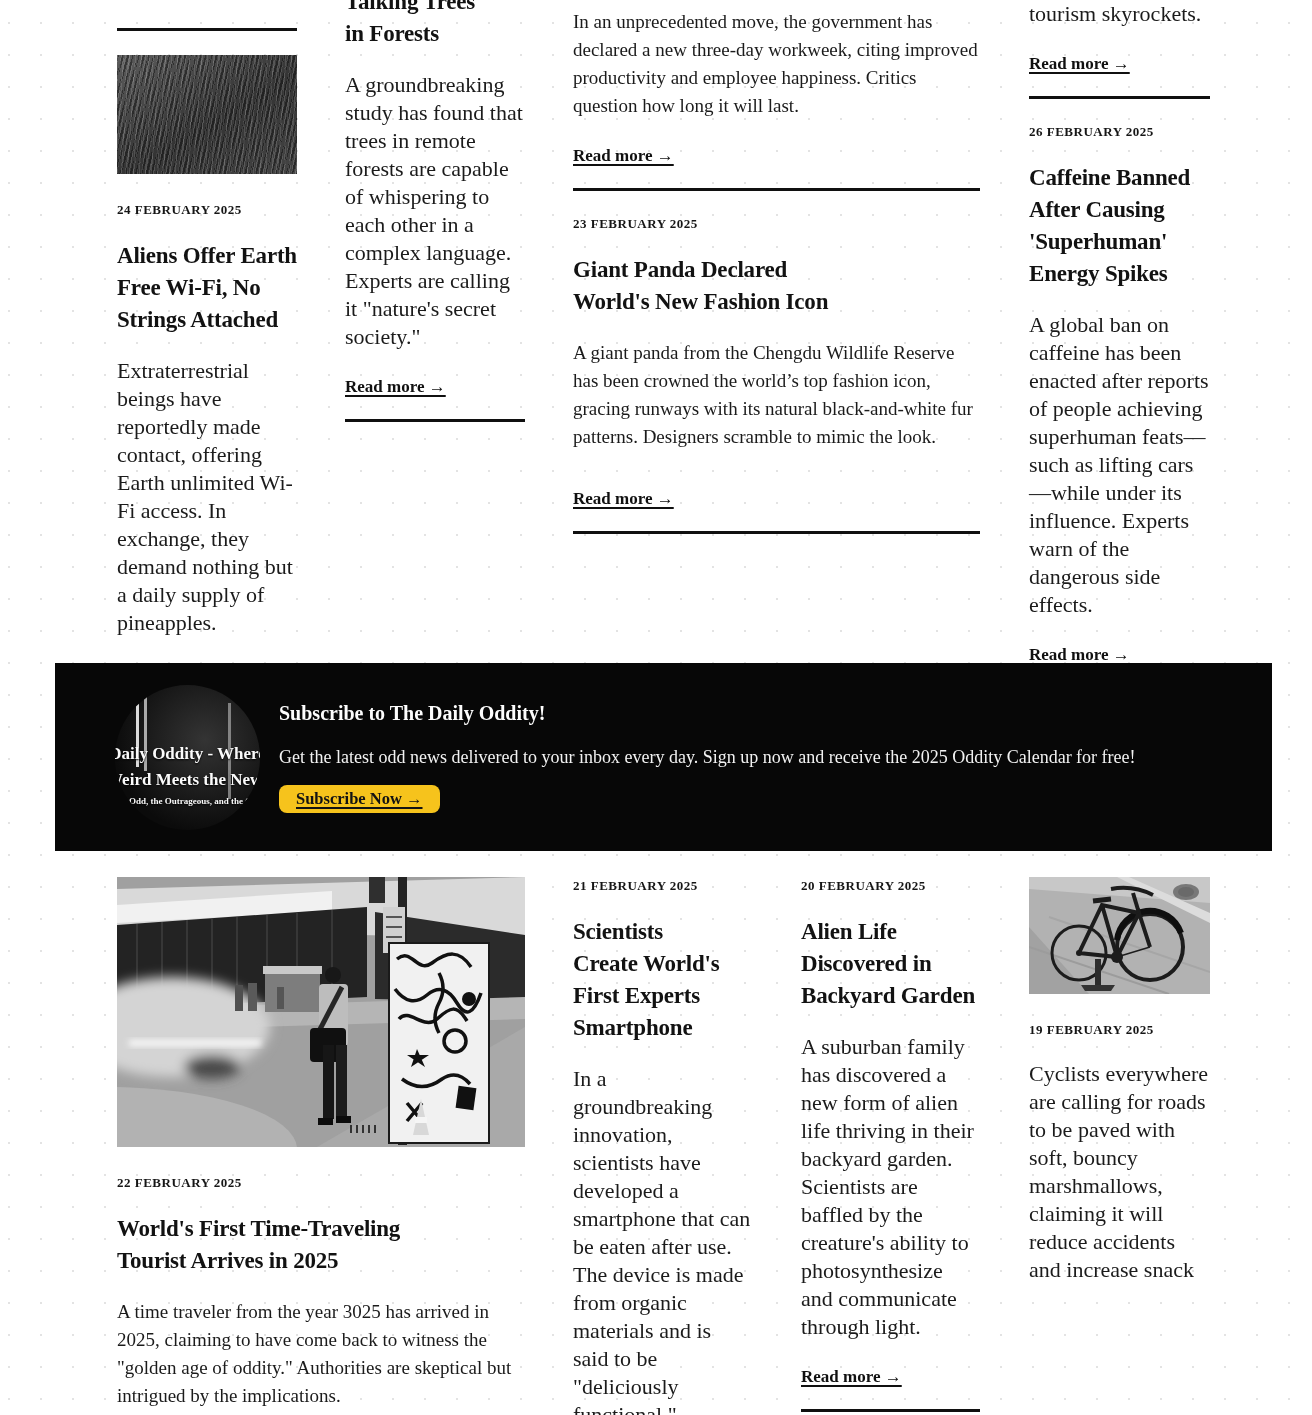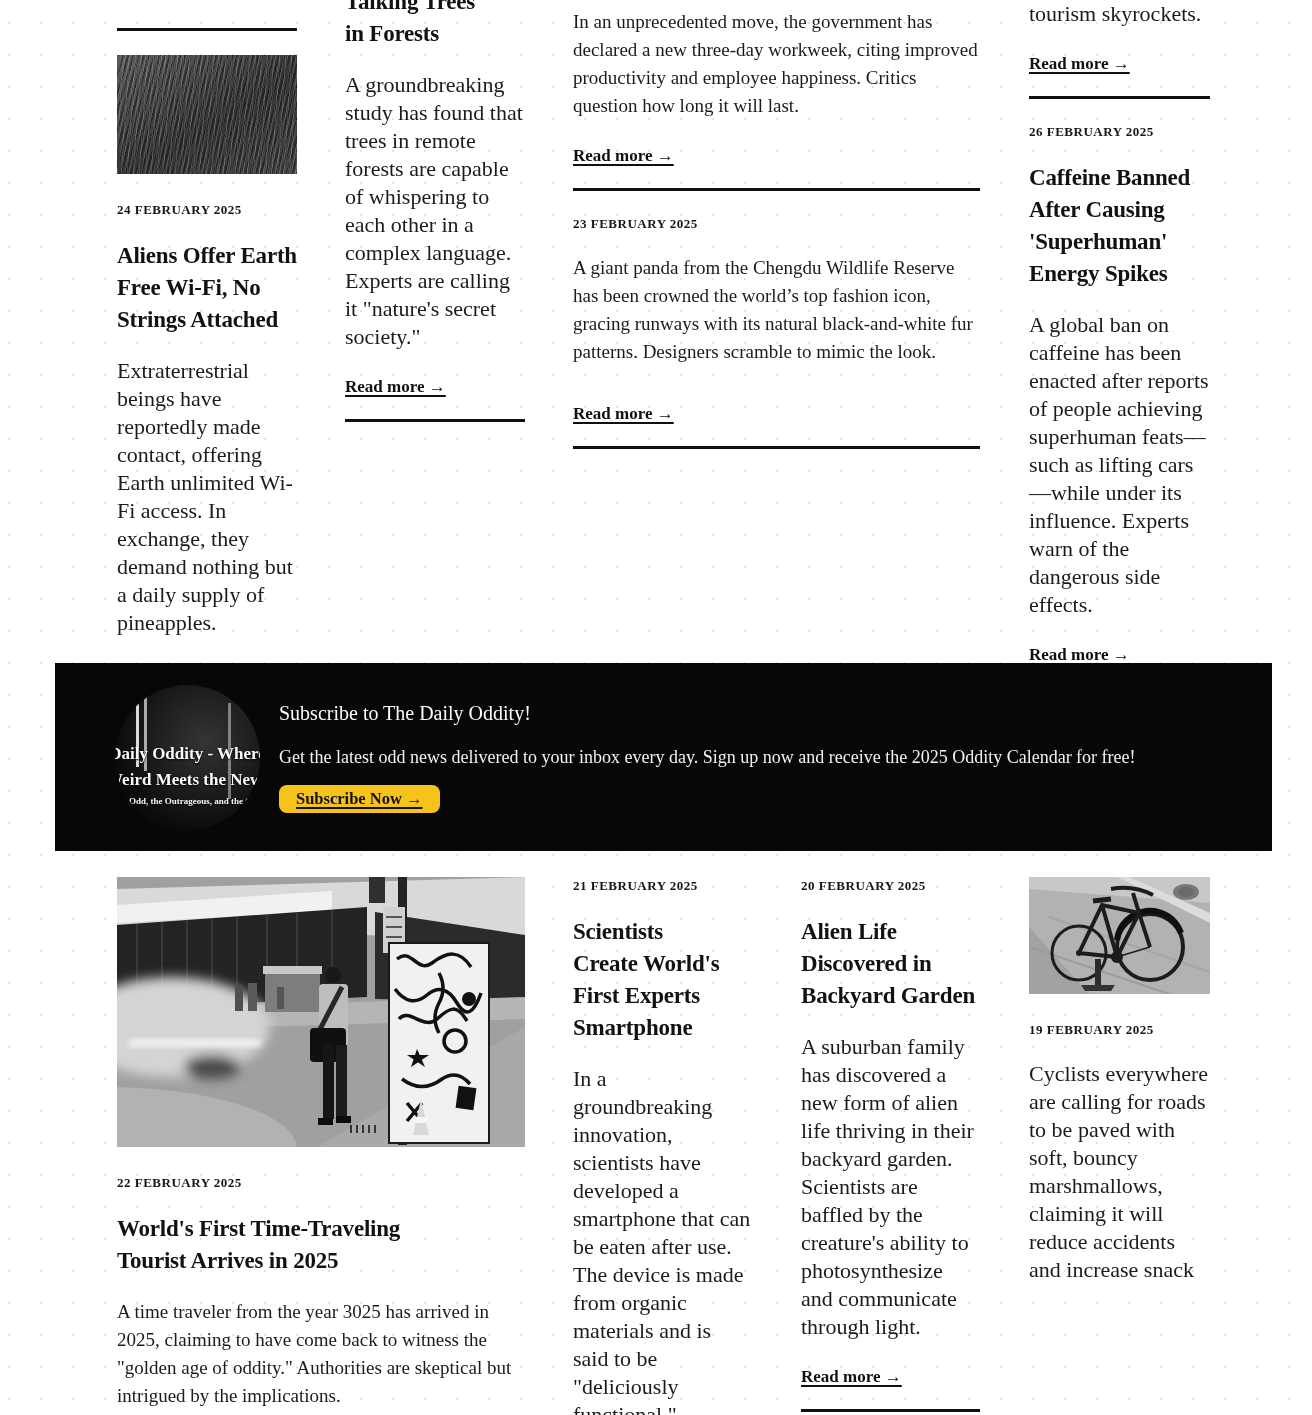--- a/index.html
+++ b/index.html
@@ -39,21 +39,21 @@
   .logo{position:relative;width:145px;height:145px;border-radius:50%;overflow:hidden;flex:0 0 auto;
     background:radial-gradient(circle at 62% 38%, #343434, #0b0b0b 72%);}
   .logo .streak{position:absolute;width:3px;background:rgba(255,255,255,.85);filter:blur(.6px);}
   .logo .s1{left:21px;top:10px;height:72px;}
   .logo .s2{left:29px;top:8px;height:78px;opacity:.75;}
   .logo .s3{left:113px;top:18px;height:96px;opacity:.5;}
   .logo-text{position:absolute;left:-12px;right:-12px;top:56px;text-align:center;line-height:26px;
     font-weight:700;font-size:17px;color:#fbfbfb;text-shadow:0 1px 2px #000;}
   .logo-text .small{font-size:9px;line-height:12px;font-weight:700;margin-top:2px;}
   .banner-content{margin-left:19px;}
-  .banner-heading{font-size:20px;line-height:24px;font-weight:400;margin:0 0 20px 0;color:#fdfdfd;}
+  .banner-heading{font-size:20px;line-height:24px;font-weight:700;margin:0 0 20px 0;color:#fdfdfd;}
   .banner-text{font-size:18px;line-height:24px;margin:0 0 16px 0;color:#f2f2f2;}
   .subscribe-btn{display:inline-block;background:#f6c31c;color:#131313;font-weight:700;font-size:16.5px;
     line-height:20px;padding:4px 17px;border-radius:8px;text-decoration:underline;
     text-decoration-thickness:2px;text-underline-offset:3px;cursor:pointer;}
 </style>
 </head>
 <body>
 
 <div class="page">
 
@@ -78,20 +78,22 @@
   </article>
 
   <div class="card wide" style="left:573px;top:8px;width:407px;">
     <article>
       <p class="excerpt">In an unprecedented move, the government has declared a new three-day workweek, citing improved productivity and employee happiness. Critics question how long it will last.</p>
       <a class="readmore">Read more →</a>
       <hr class="rule">
     </article>
     <article>
       <p class="kicker">23 FEBRUARY 2025</p>
+      <h2 class="title">Giant Panda Declared
+World's New Fashion Icon</h2>
       <p class="excerpt">A giant panda from the Chengdu Wildlife Reserve has been crowned the world’s top fashion icon, gracing runways with its natural black-and-white fur patterns. Designers scramble to mimic the look.</p>
       <a class="readmore" style="margin-top:20px;">Read more →</a>
       <hr class="rule end">
     </article>
   </div>
 
   <div class="card" style="left:1029px;top:0;width:181px;">
     <article>
       <p class="excerpt">tourism skyrockets.</p>
       <a class="readmore">Read more →</a>

